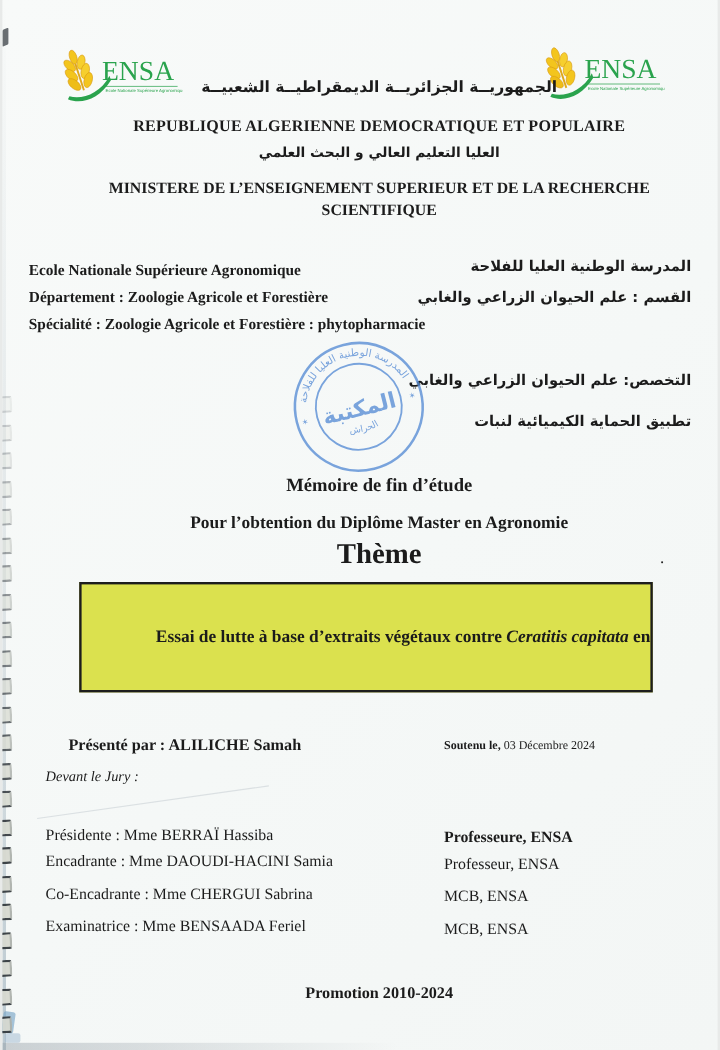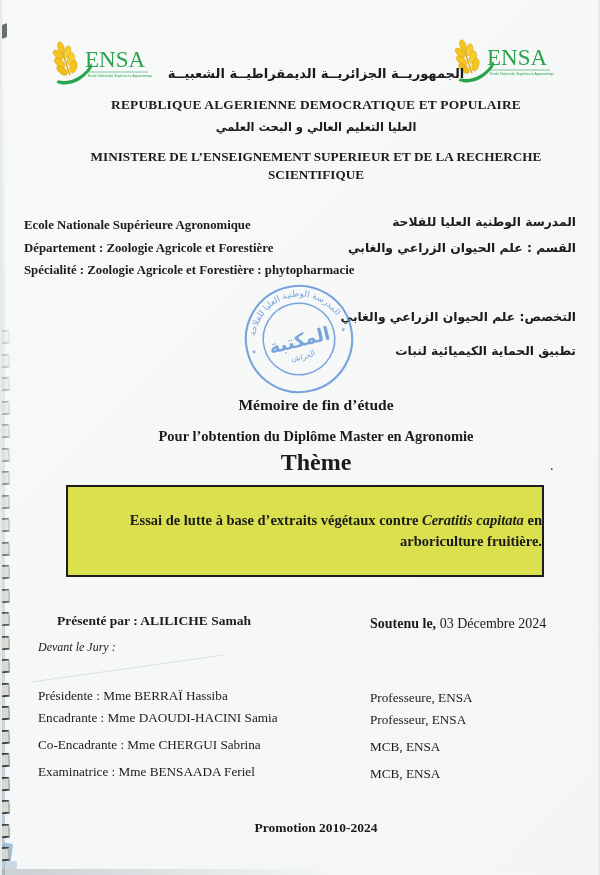--- a/index.html
+++ b/index.html
@@ -34,28 +34,28 @@
   
   .theme-box{
     left:64px;top:485px;width:478px;height:92px;box-sizing:border-box;
     border:2.5px solid #1d1d1d;background:#dbe14e;
     display:flex;flex-direction:column;justify-content:center;align-items:flex-end;
     font-size:14.5px;font-weight:bold;line-height:21px;text-align:center;
   }
   .theme-box .it{font-style:italic;}
   
   .presented{left:55px;top:613px;font-size:13.5px;}
-  .defense{left:368px;top:616px;font-size:14px;}
+  .defense{left:368px;top:616px;font-size:10px;}
   .defense .date{font-weight:normal;}
   
   .jury-heading{left:36px;top:640px;font-size:12px;font-style:italic;}
   .jury-name{left:36px;font-size:13.2px;}
   .jury-title{left:368px;font-size:13.2px;}
   .jr0{top:688px;} .jr1{top:710px;} .jr2{top:737px;} .jr3{top:764px;}
-  .jt0{top:690px;} .jt1{top:712px;} .jt2{top:739px;} .jt3{top:766px;}
+  .jt0{top:690px;font-weight:bold;} .jt1{top:712px;} .jt2{top:739px;} .jt3{top:766px;}
   
   .promotion{top:820px;font-size:13.5px;}
   
   .left-edge{left:0;top:0;width:3px;height:875px;
     background:linear-gradient(to bottom,rgba(125,145,160,0),rgba(125,145,160,.2) 60%,rgba(100,130,150,.4));}
   .bottom-shade{left:0;top:869px;width:600px;height:6px;
     background:linear-gradient(to right,rgba(148,158,166,.45),rgba(148,158,166,0) 55%);}
   .corner-mark{left:0;top:24px;width:5px;height:14px;background:#3a3f44;
     transform:skewY(-22deg);opacity:.75;border-radius:1px;}
   .blot1{left:0;top:843px;width:10px;height:18px;background:#7aa6c8;opacity:.65;
@@ -180,21 +180,20 @@
 
   <div class="abs ctr b memoire">Mémoire de fin d’étude</div>
   <div class="abs ctr b objective">Pour l’obtention du Diplôme Master en Agronomie</div>
   <div class="abs ctr b theme-heading">Thème</div>
   <div class="abs stray-mark">.</div>
 
   <div class="abs theme-box">
     <div>
       <span>Essai de lutte à base d’extraits végétaux contre </span><span class="it">Ceratitis capitata</span><span> en</span>
     </div>
-    <div>arboriculture fruitière.</div>
   </div>
 
   <div class="abs b presented">Présenté par : ALILICHE Samah</div>
   <div class="abs defense">
     <span class="b">Soutenu le,</span><span class="date"> 03 Décembre 2024</span>
   </div>
 
   <div class="abs jury-heading">Devant le Jury :</div>
 
   <div class="abs jury-name jr0">Présidente : Mme BERRAÏ Hassiba</div>

